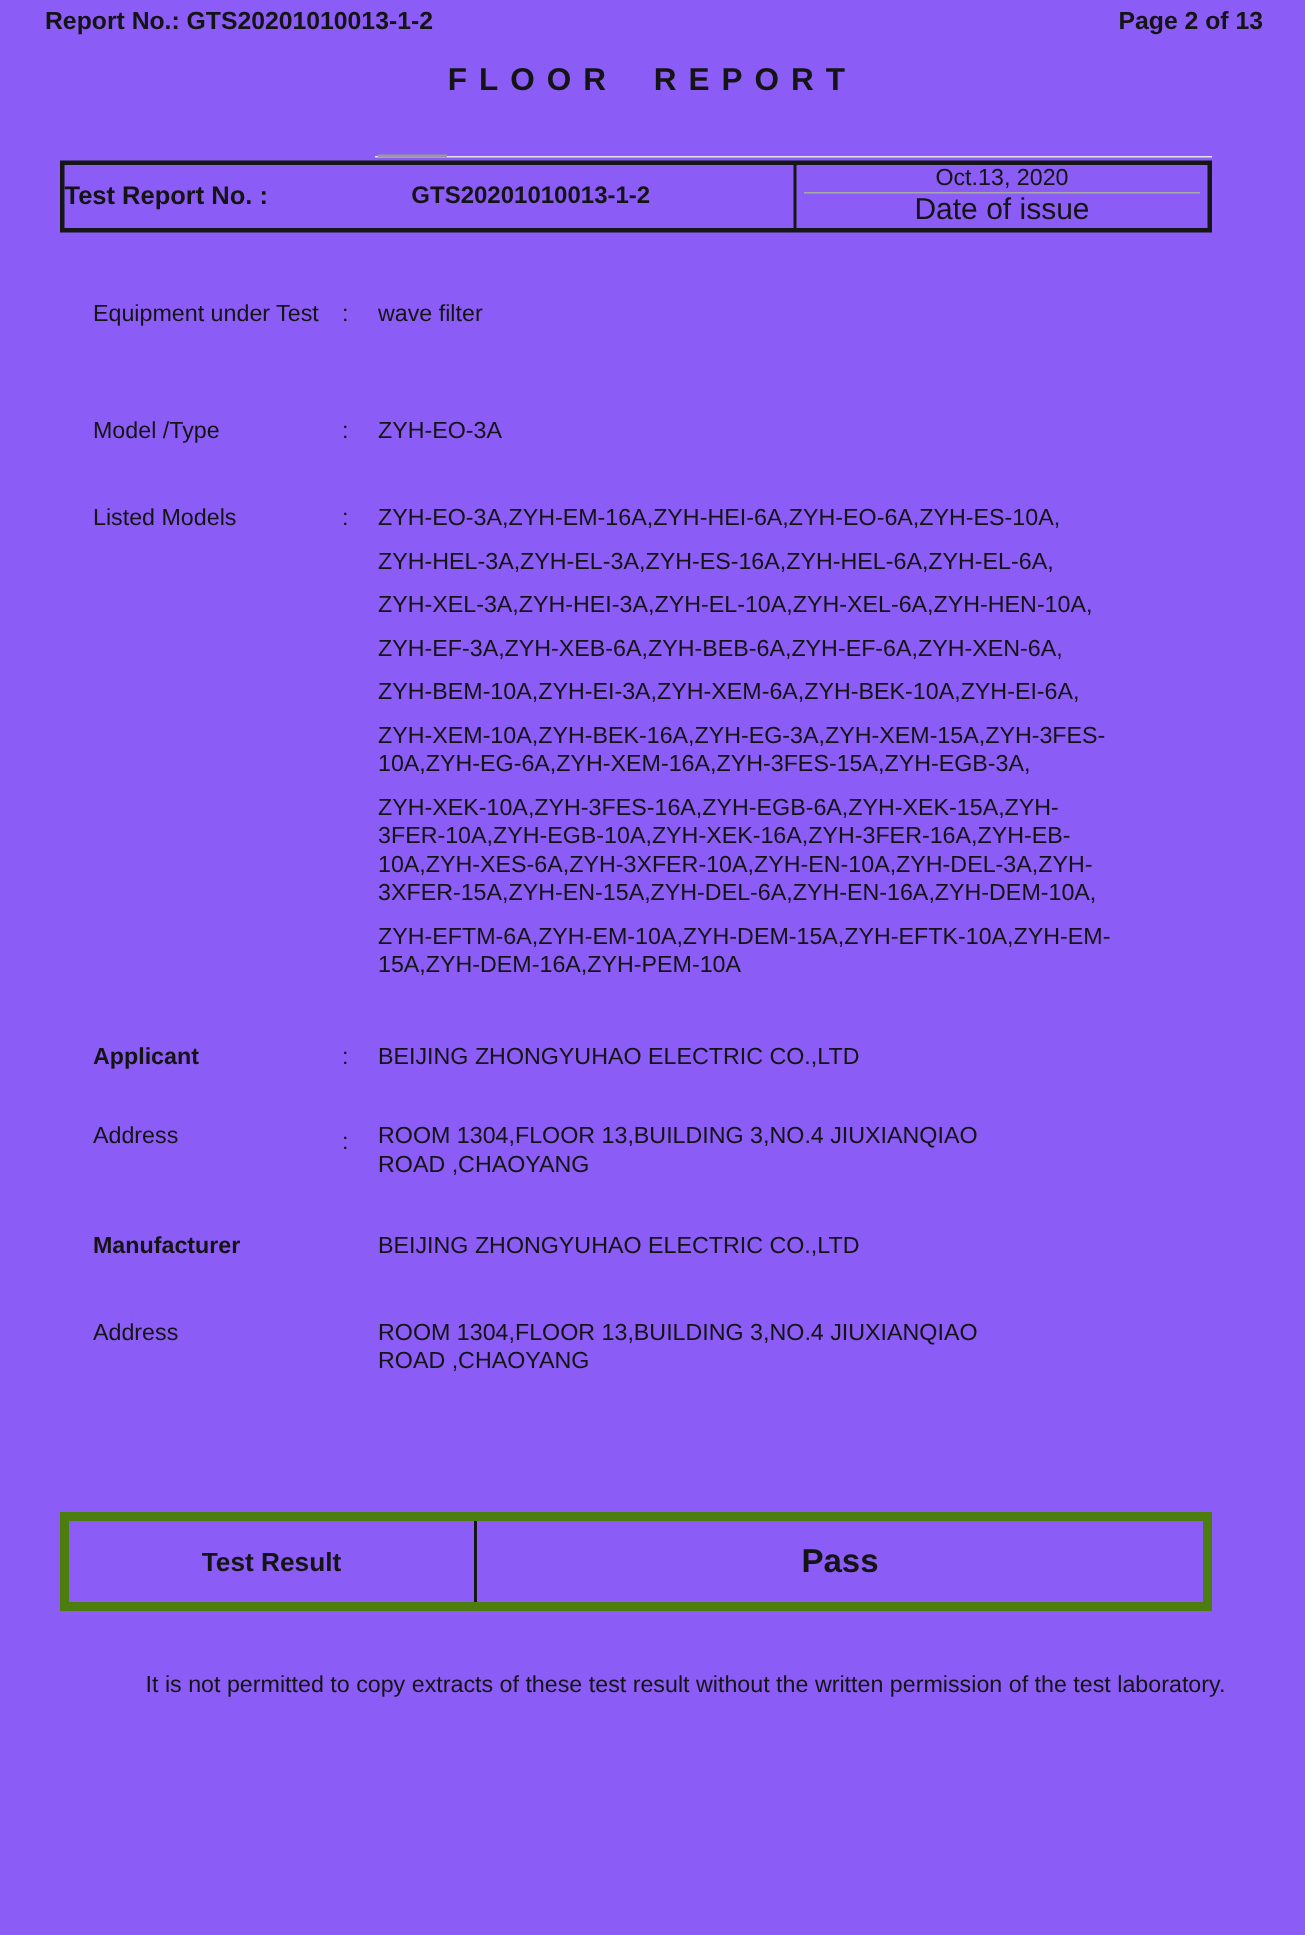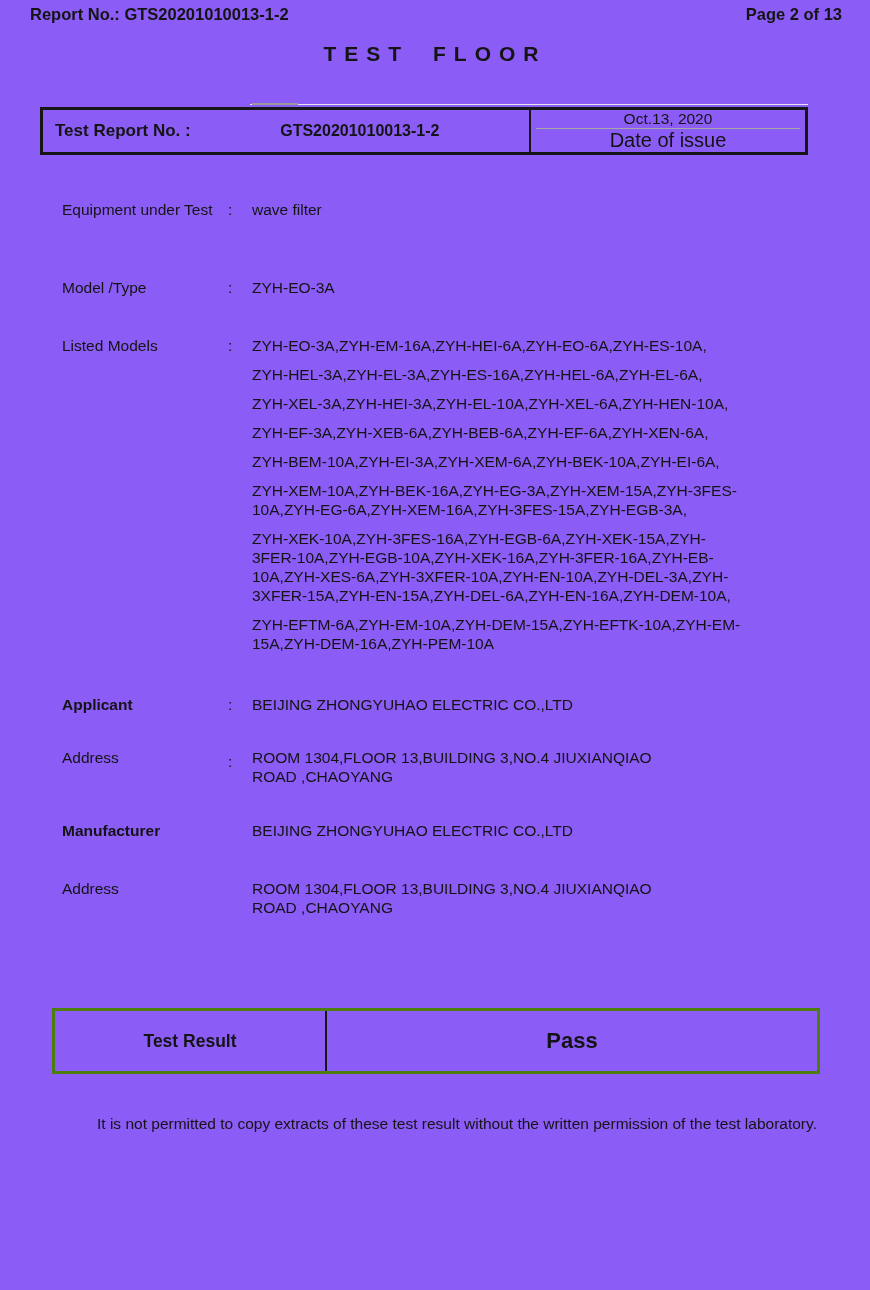--- a/index.html
+++ b/index.html
@@ -46,21 +46,21 @@
     border: 3px solid #161616;
     box-sizing: border-box;
     display: flex;
   }
   .rb-left {
     width: 488px;
     border-right: 2px solid #161616;
     box-sizing: border-box;
     display: flex;
     align-items: center;
-    padding-left: 12px;
+    padding-left: 0;
   }
   .rb-label { font-weight: bold; font-size: 17px; white-space: nowrap; }
   .rb-value { font-weight: bold; font-size: 16px; flex: 1; text-align: center; }
   .rb-right { flex: 1; display: flex; flex-direction: column; }
   .rb-date {
     flex: 1;
     display: flex; align-items: center; justify-content: center;
     font-size: 15.5px;
     border-bottom: 1px solid #a8a8a8;
     margin: 0 5px;
@@ -72,23 +72,23 @@
   }
   .info-row { position: absolute; left: 62px; right: 36px; font-size: 15.5px; }
   .lbl { position: absolute; left: 0; top: 0; width: 152px; line-height: 19px; }
   .lbl.bold { font-weight: bold; }
   .colon { position: absolute; left: 166px; top: 0; line-height: 19px; }
   .val { position: absolute; left: 190px; top: 0; width: 582px; line-height: 19px; }
   .val .para { margin-bottom: 10px; }
   .val .line { white-space: nowrap; line-height: 19px; }
   .result-box {
     position: absolute;
-    top: 1008px; left: 52px;
+    top: 1008px; left: 40px;
     width: 768px; height: 66px;
-    border: 3px solid #4d7c0f;
+    border: 6px solid #4d7c0f;
     box-sizing: border-box;
     display: flex;
   }
   .res-left {
     width: 272px;
     border-right: 2px solid #161616;
     box-sizing: border-box;
     display: flex; align-items: center; justify-content: center;
     font-weight: bold; font-size: 17.5px;
   }
@@ -108,21 +108,21 @@
 </head>
 <body>
 
 <div class="page">
 
   <div class="topbar">
     <span>Report No.: GTS20201010013-1-2</span>
     <span>Page 2 of 13</span>
   </div>
 
-  <div class="title">TEST FLOOR</div>
+  <div class="title">FLOOR REPORT</div>
 
   <div class="artifact1"></div>
   <div class="artifact2"></div>
 
   <div class="report-box">
     <div class="rb-left">
       <span class="rb-label">Test Report No. :</span>
       <span class="rb-value">GTS20201010013-1-2</span>
     </div>
     <div class="rb-right">

